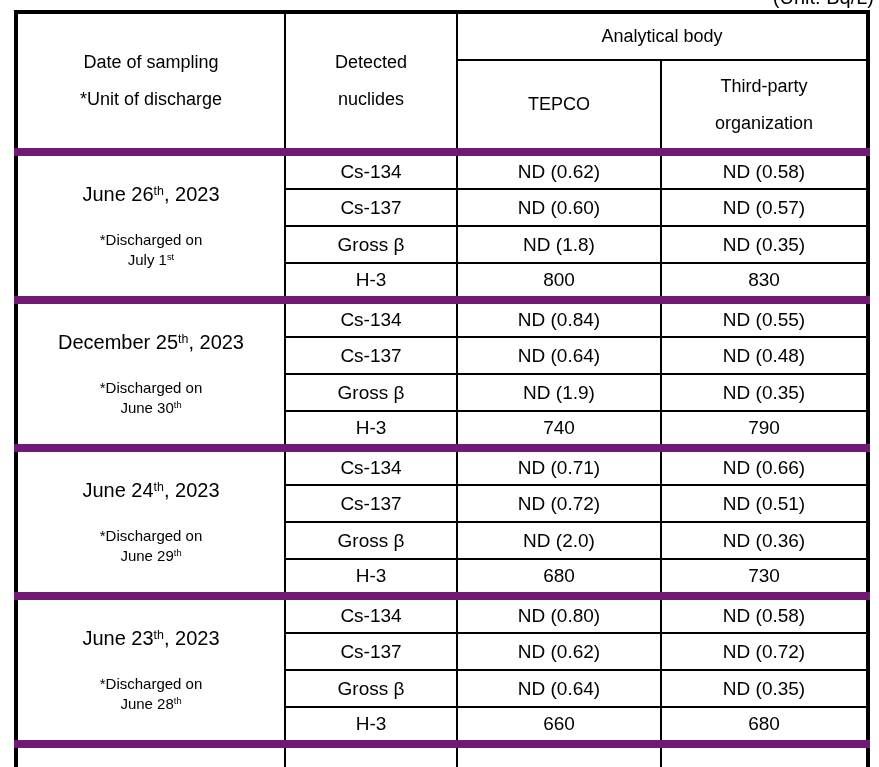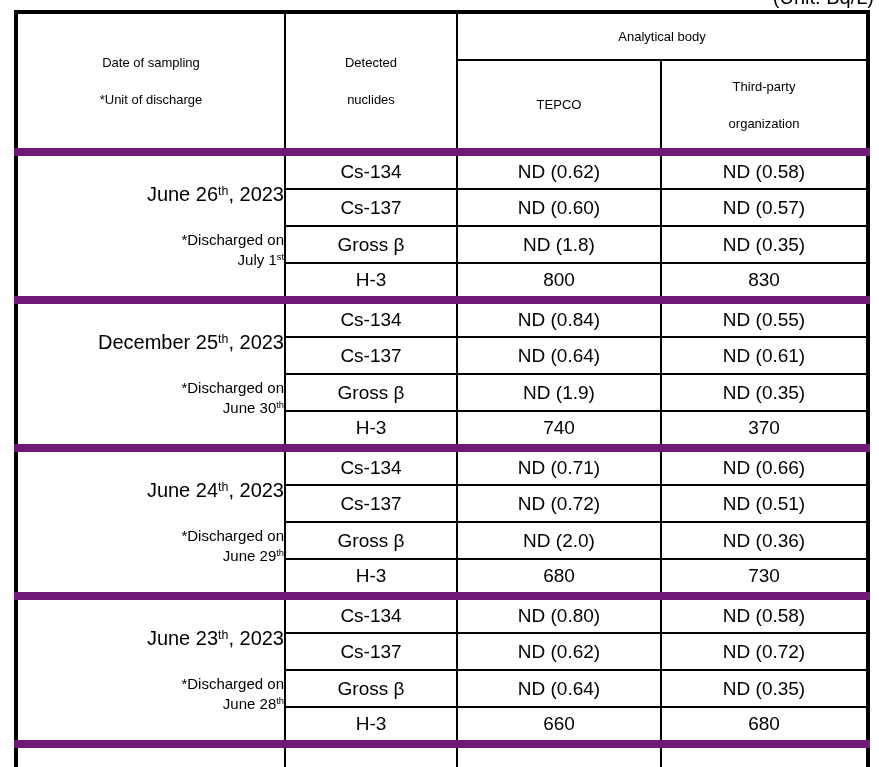--- a/index.html
+++ b/index.html
@@ -41,30 +41,30 @@
     border: 2px solid #000;
     text-align: center;
     vertical-align: middle;
     font-weight: normal;
     padding: 0;
     overflow: hidden;
   }
   
   tr.hdr-top  { height: 48px; }
   tr.hdr-sub  { height: 92px; }
-  th { font-size: 13px; line-height: 37px; }
+  th { font-size: 18px; line-height: 37px; }
   .thick-bottom { border-bottom: 4px solid #000; }
 
   
   tr.data-row { height: 37px; }
   tr.data-row td { font-size: 19px; }
   tr.group-start td { border-top: 8px solid #701a75; }
 
   
-  td.date-cell { vertical-align: middle; text-align: right; }
+  td.date-cell { vertical-align: middle; }
   .date-line {
     font-size: 20px;
     line-height: 26px;
   }
   .discharge {
     font-size: 15px;
     line-height: 20px;
     margin-top: 20px;
   }
   .sup {
@@ -144,31 +144,31 @@
           <div><span>June 30</span><span class="sup">th</span></div>
         </div>
       </td>
       <td>Cs-134</td>
       <td>ND (0.84)</td>
       <td>ND (0.55)</td>
     </tr>
     <tr class="data-row">
       <td>Cs-137</td>
       <td>ND (0.64)</td>
-      <td>ND (0.61)</td>
+      <td>ND (0.48)</td>
     </tr>
     <tr class="data-row">
       <td>Gross β</td>
       <td>ND (1.9)</td>
       <td>ND (0.35)</td>
     </tr>
     <tr class="data-row">
       <td>H-3</td>
       <td>740</td>
-      <td>370</td>
+      <td>790</td>
     </tr>
 
     <tr class="data-row group-start">
       <td rowspan="4" class="date-cell">
         <div class="date-line"><span>June 24</span><span class="sup">th</span><span>, 2023</span></div>
         <div class="discharge">
           <div>*Discharged on</div>
           <div><span>June 29</span><span class="sup">th</span></div>
         </div>
       </td>

